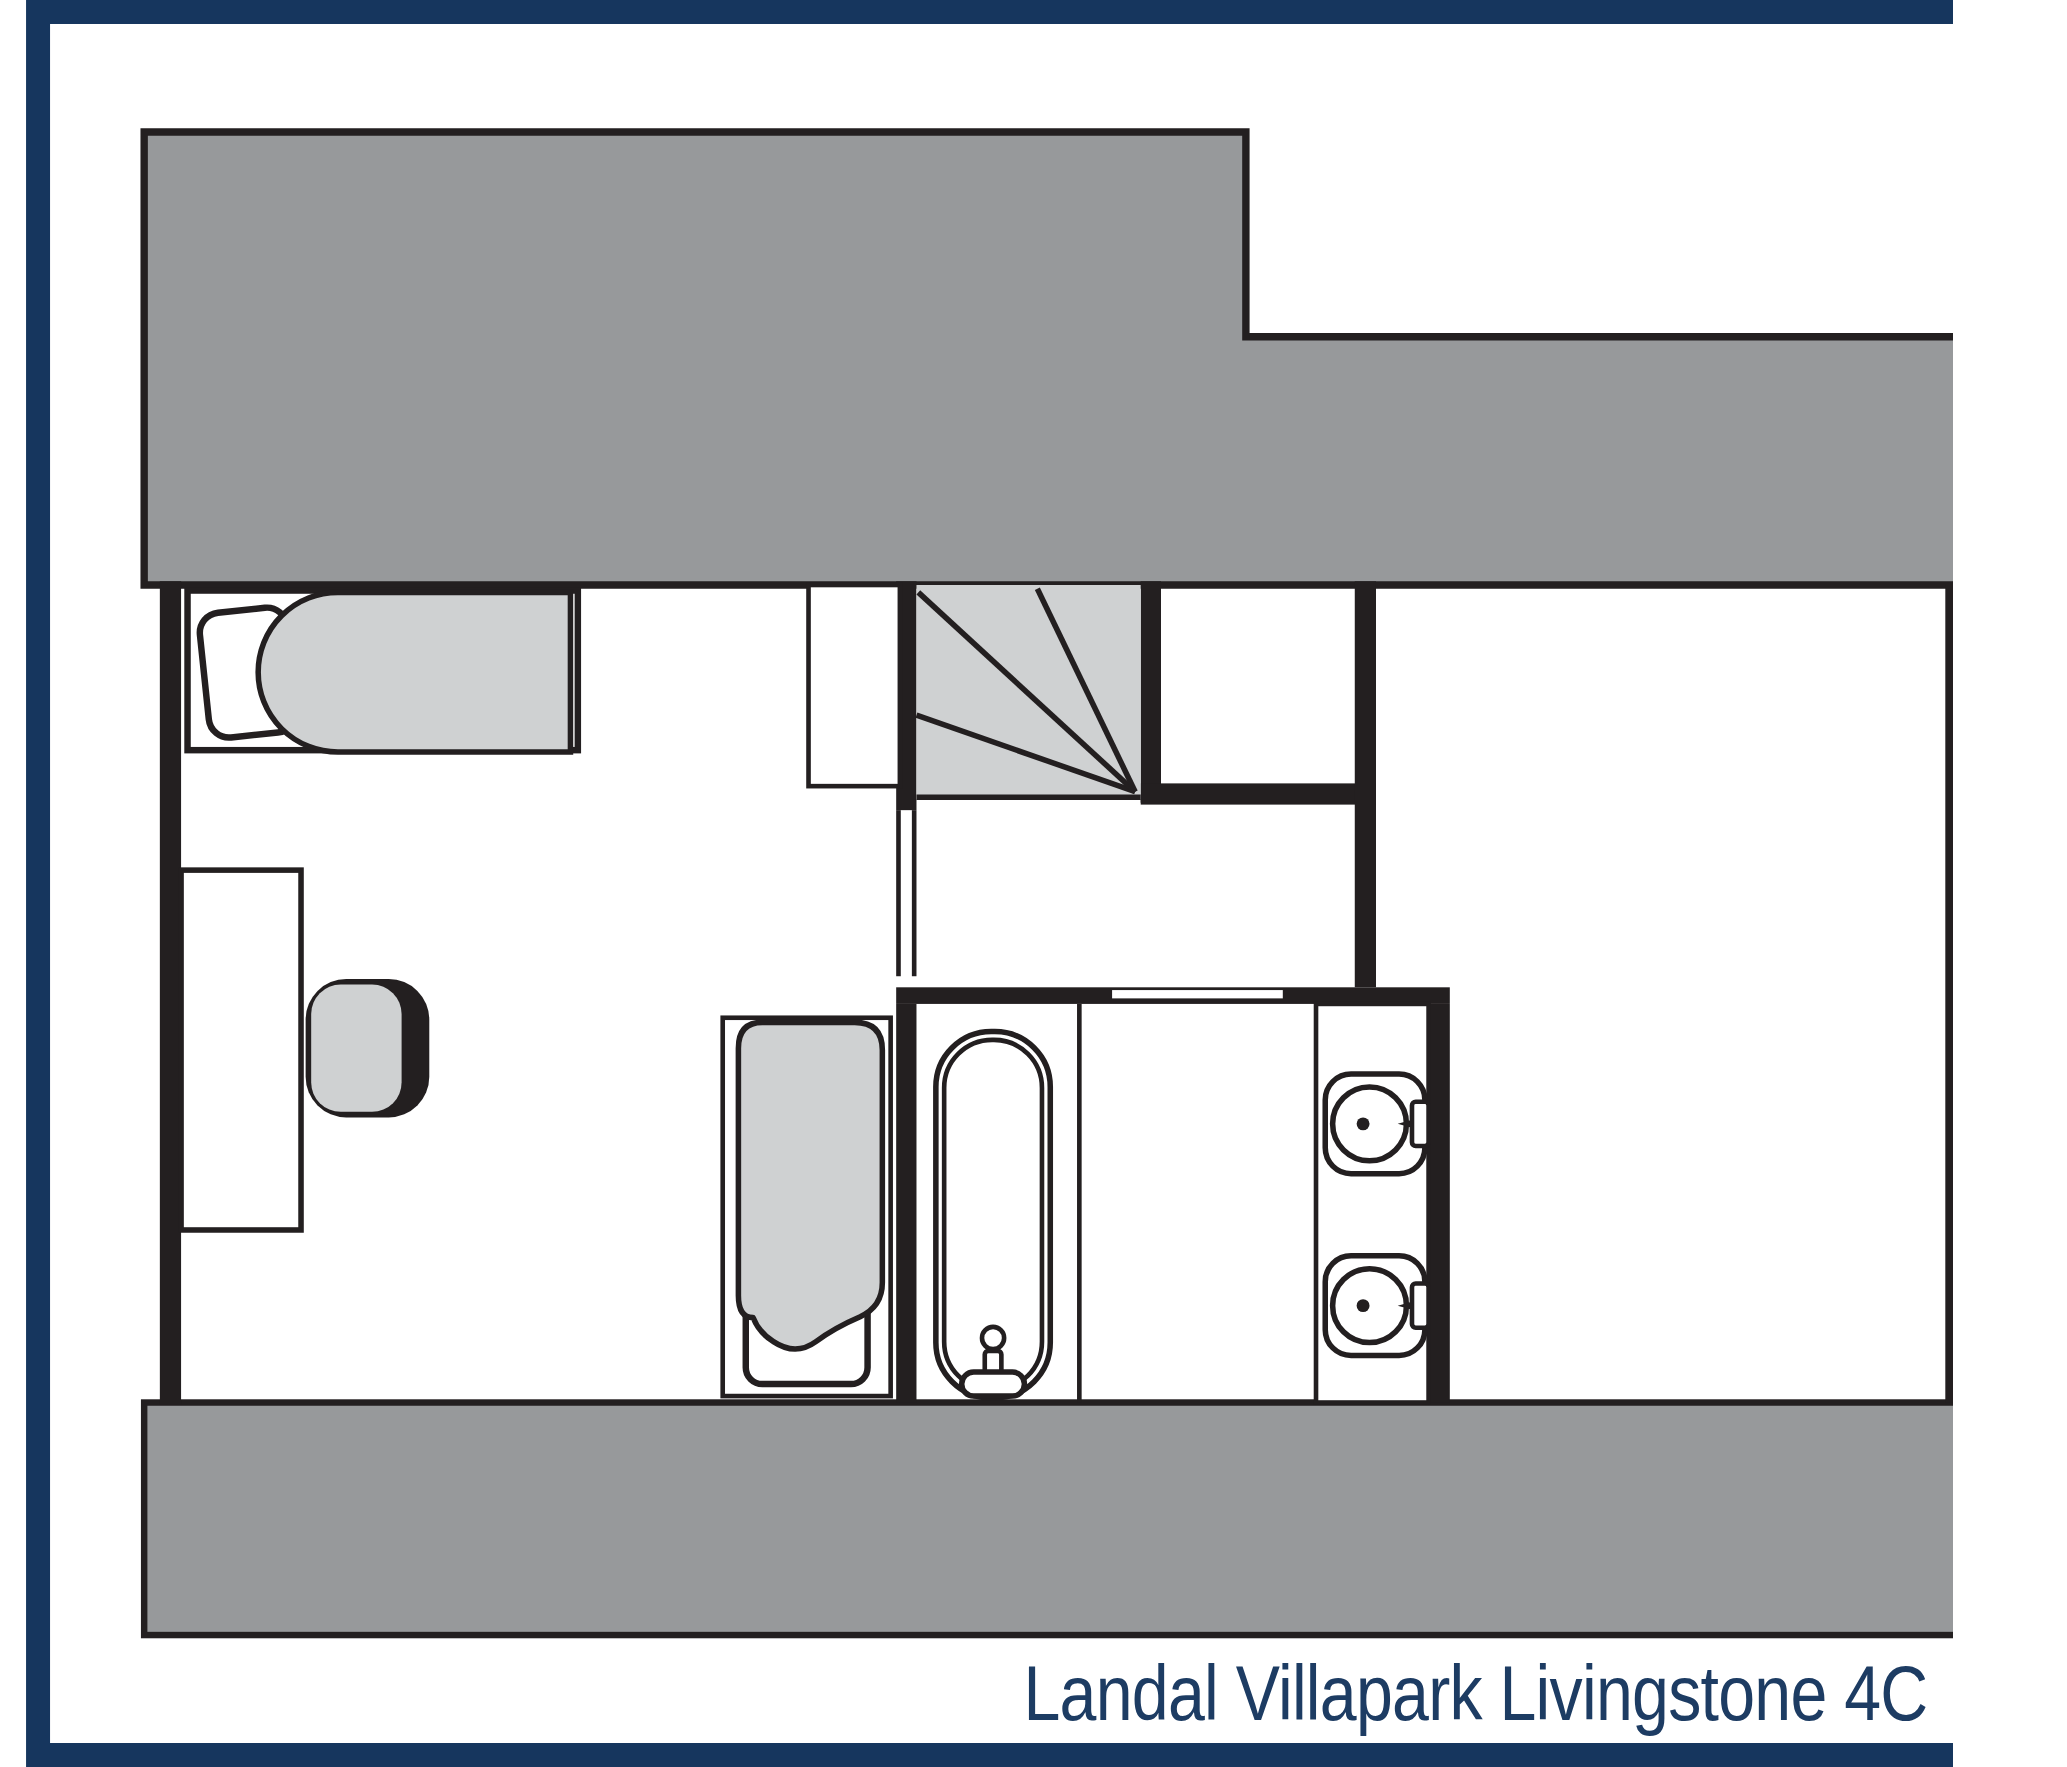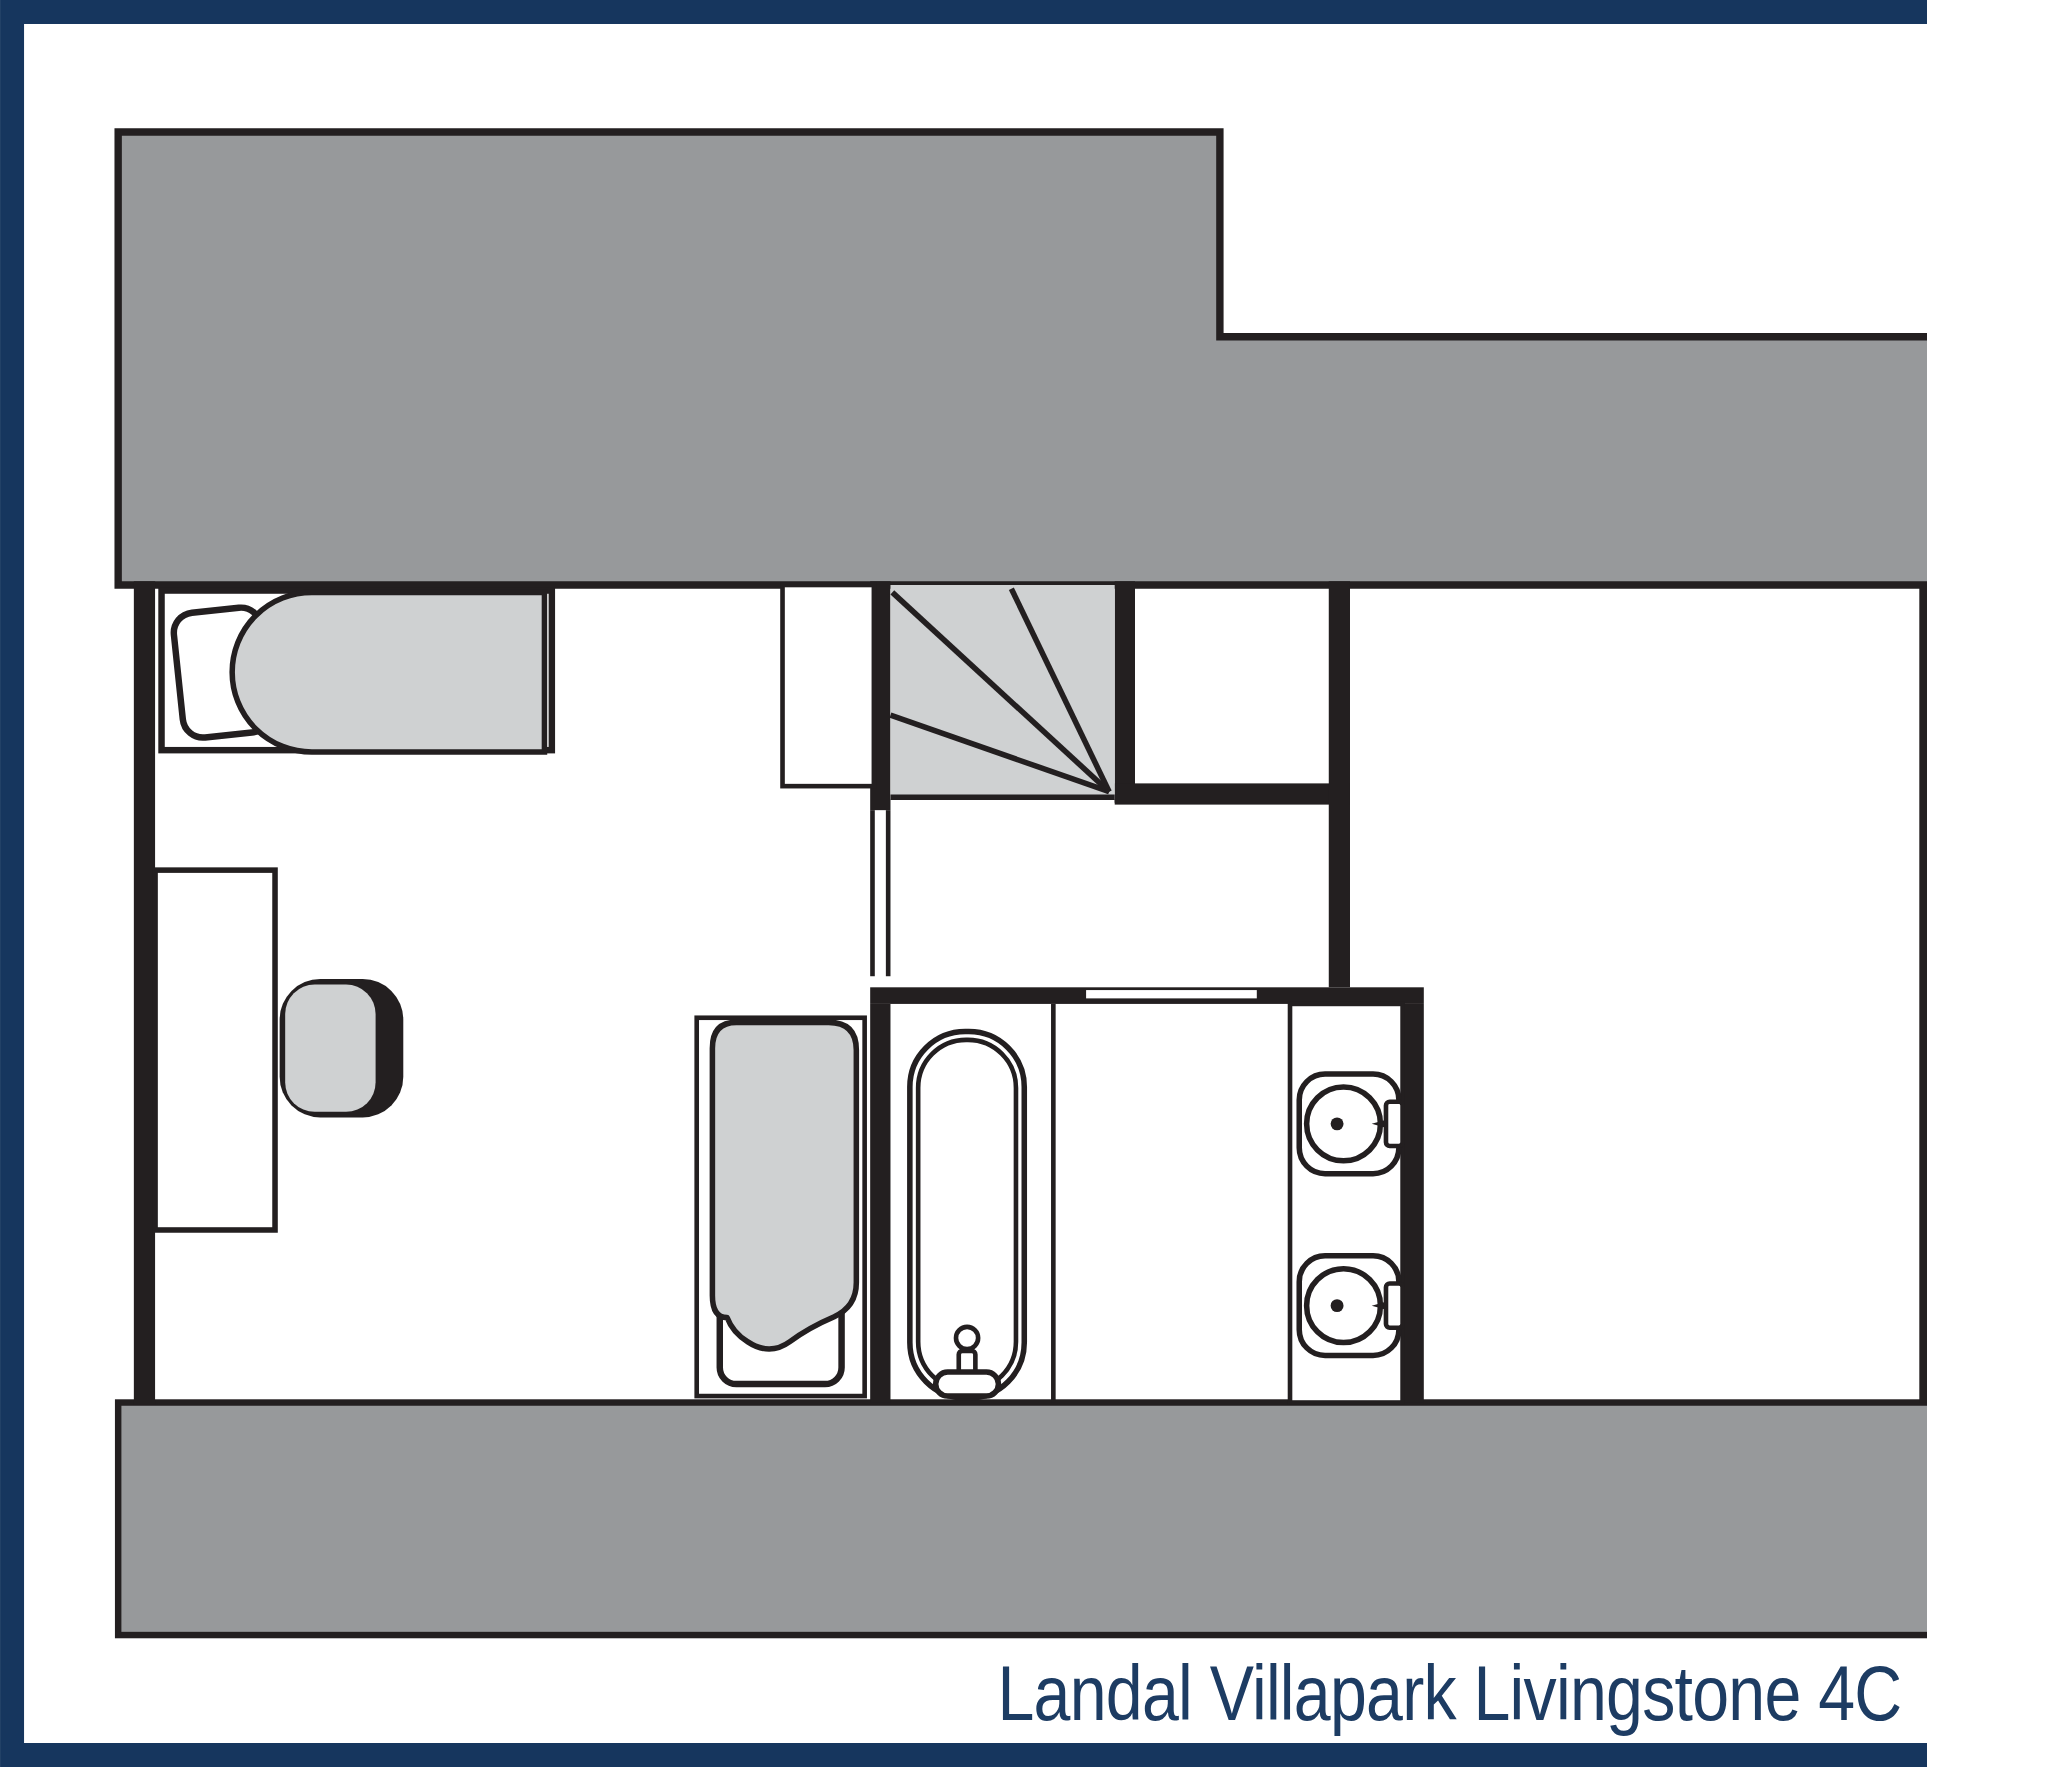--- a/index.html
+++ b/index.html
@@ -10,20 +10,21 @@
     --wall-black:#231F20;
     --floor-white:#FFFFFF;
   }
   html,body{margin:0;padding:0;background:#fff;}
   .page{
     position:relative;
     width:1927px;height:1767px;
     background:var(--floor-white);
     font-family:"Liberation Sans", sans-serif;
     overflow:hidden;
+    margin-left:26px;
   }
   .plan-svg{position:absolute;left:0;top:0;width:2067px;height:1767px;}
   .frame{fill:none;stroke:var(--border-navy);stroke-width:26px;}
   .roof{fill:var(--roof-gray);stroke:var(--wall-black);stroke-width:8px;stroke-linejoin:miter;}
   .band{fill:var(--roof-gray);stroke:var(--wall-black);stroke-width:7px;}
   .wall{fill:var(--wall-black);stroke:none;}
   .door-slot{fill:var(--floor-white);stroke:none;}
   .outline-thin{fill:var(--floor-white);stroke:var(--wall-black);stroke-width:5px;}
   .outline-med{fill:var(--floor-white);stroke:var(--wall-black);stroke-width:7px;}
   .gray-fill{fill:var(--fixture-gray);stroke:none;}

